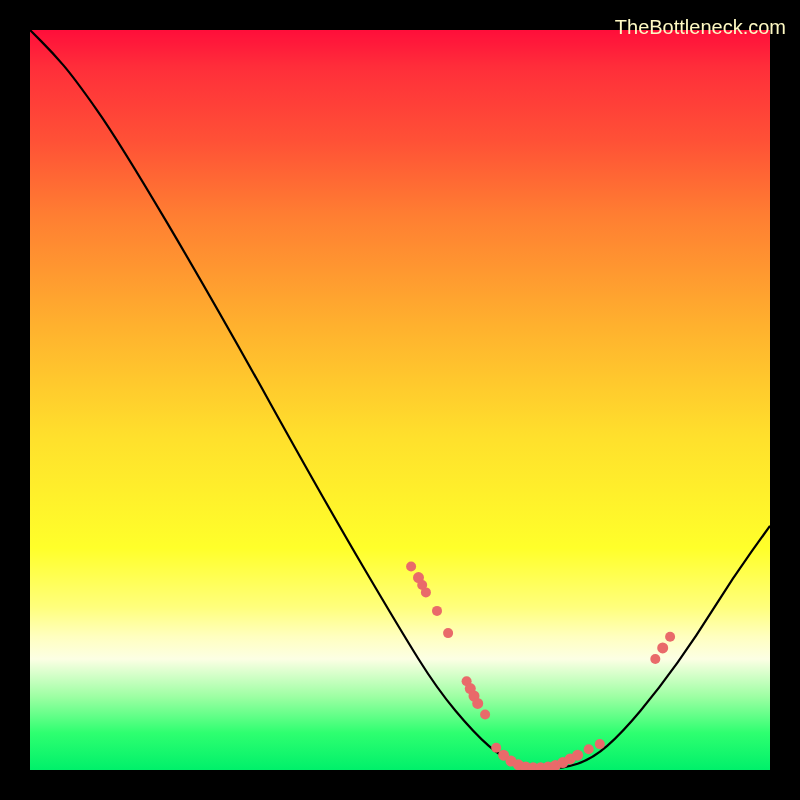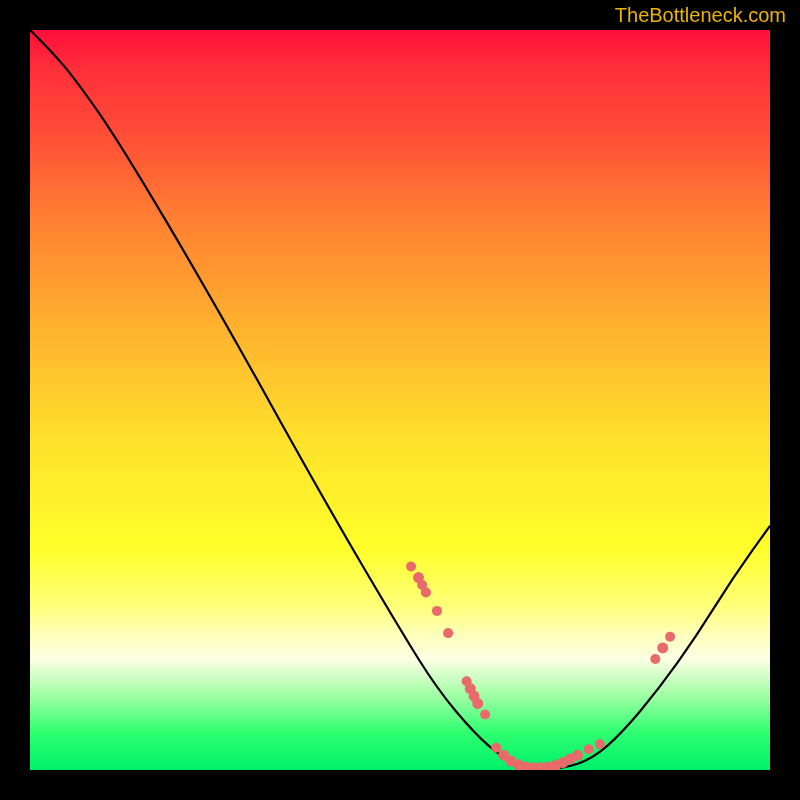--- a/index.html
+++ b/index.html
@@ -5,23 +5,23 @@
   * { margin: 0; padding: 0; box-sizing: border-box; }
   body {
     width: 800px;
     height: 800px;
     background: #000;
     font-family: Arial, Helvetica, sans-serif;
     position: relative;
   }
   .watermark {
     position: absolute;
-    top: 4px;
+    top: 16px;
     right: 14px;
-    color: #eab308;
+    color: #fef9c3;
     font-size: 20px;
     font-weight: 500;
     z-index: 10;
   }
   .plot-area {
     position: absolute;
     top: 30px;
     left: 30px;
     width: 740px;
     height: 740px;

